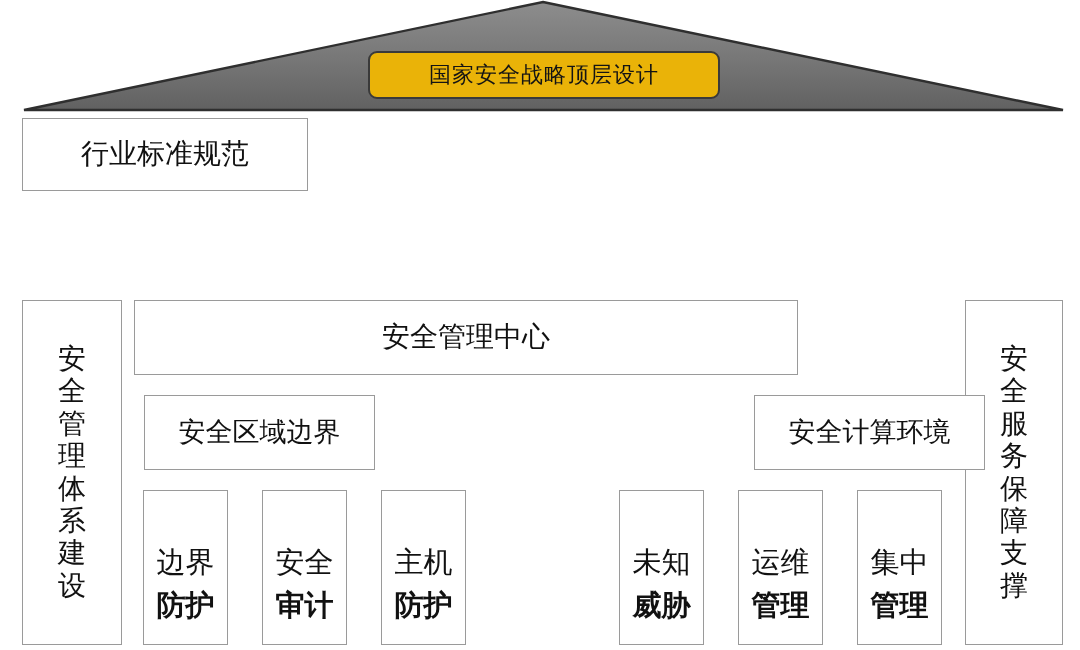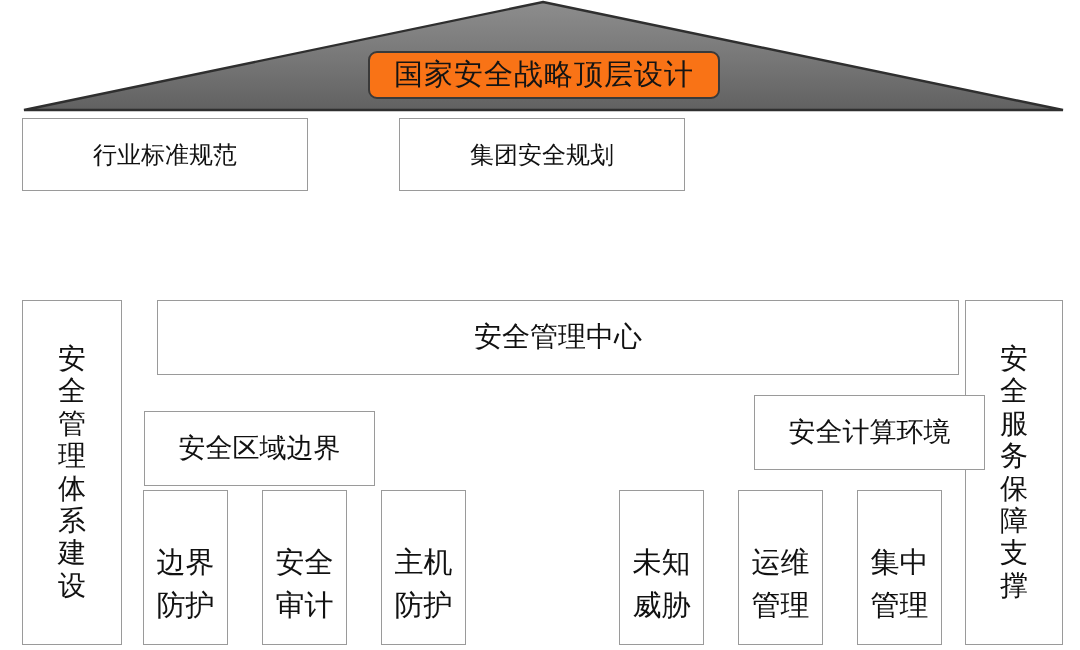--- a/index.html
+++ b/index.html
@@ -40,27 +40,27 @@
     justify-content: center;
     color: #111111;
     text-align: center;
     line-height: 1.15;
   }
 
   
   .title-box {
     position: absolute;
     box-sizing: border-box;
-    background: #f97316;
+    background: #eab308;
     border: 2px solid #3a3a3a;
     border-radius: 9px;
     display: flex;
     align-items: center;
     justify-content: center;
-    font-size: 29px;
+    font-size: 22px;
     letter-spacing: 1px;
     color: #141414;
     z-index: 5;
   }
 
   
   .vbox {
     flex-direction: column;
     justify-content: center;
     align-items: center;
@@ -77,23 +77,24 @@
     align-items: center;
     font-size: 29px;
   }
   .leaf .lline {
     display: block;
     line-height: 1.0;
     margin-top: 32px;
   }
   .leaf .lline + .lline {
     margin-top: 14px;
+    font-weight: bold;
   }
 
-  .fs-tier1 { font-size: 24px; }
+  .fs-tier1 { font-size: 28px; }
   .fs-policy { font-size: 28px; }
   .fs-center { font-size: 28px; }
   .fs-zone   { font-size: 27px; }
   .fs-pillar { font-size: 28px; }
 </style>
 </head>
 <body>
 
 <div id="canvas">
 
@@ -107,21 +108,20 @@
         </linearGradient>
       </defs>
       <polygon points="543,2 1063,110 24,110" fill="url(#roofGrad)" stroke="#2f2f2f" stroke-width="2.4" stroke-linejoin="miter"></polygon>
     </svg>
   </div>
 
   <div class="title-box" style="left:368px; top:51px; width:352px; height:48px;">国家安全战略顶层设计</div>
 
   <div class="box fs-tier1" style="left:22px; top:118px; width:286px; height:73px;">行业标准规范</div>
 
-  <div class="box fs-tier1" style="left:399px; top:118px; width:286px; height:73px;">集团安全规划</div>
 
 
 
   <div class="box vbox fs-pillar" style="left:22px; top:300px; width:100px; height:345px;">
     <span class="vchar">安</span>
     <span class="vchar">全</span>
     <span class="vchar">管</span>
     <span class="vchar">理</span>
     <span class="vchar">体</span>
     <span class="vchar">系</span>
@@ -133,23 +133,23 @@
     <span class="vchar">安</span>
     <span class="vchar">全</span>
     <span class="vchar">服</span>
     <span class="vchar">务</span>
     <span class="vchar">保</span>
     <span class="vchar">障</span>
     <span class="vchar">支</span>
     <span class="vchar">撑</span>
   </div>
 
-  <div class="box fs-center" style="left:157px; top:300px; width:802px; height:75px;">安全管理中心</div>
+  <div class="box fs-center" style="left:134px; top:300px; width:664px; height:75px;">安全管理中心</div>
 
-  <div class="box fs-zone" style="left:144px; top:395px; width:231px; height:75px;margin-top:16px;">安全区域边界</div>
+  <div class="box fs-zone" style="left:144px; top:395px; width:231px; height:75px;">安全区域边界</div>
 
 
   <div class="box fs-zone" style="left:714px; top:395px; width:231px; height:75px;margin-left:40px;">安全计算环境</div>
 
   <div class="box leaf" style="left:143px; top:490px; width:85px; height:155px;">
     <span class="lline">边界</span>
     <span class="lline">防护</span>
   </div>
 
   <div class="box leaf" style="left:262px; top:490px; width:85px; height:155px;align-items:center;">

